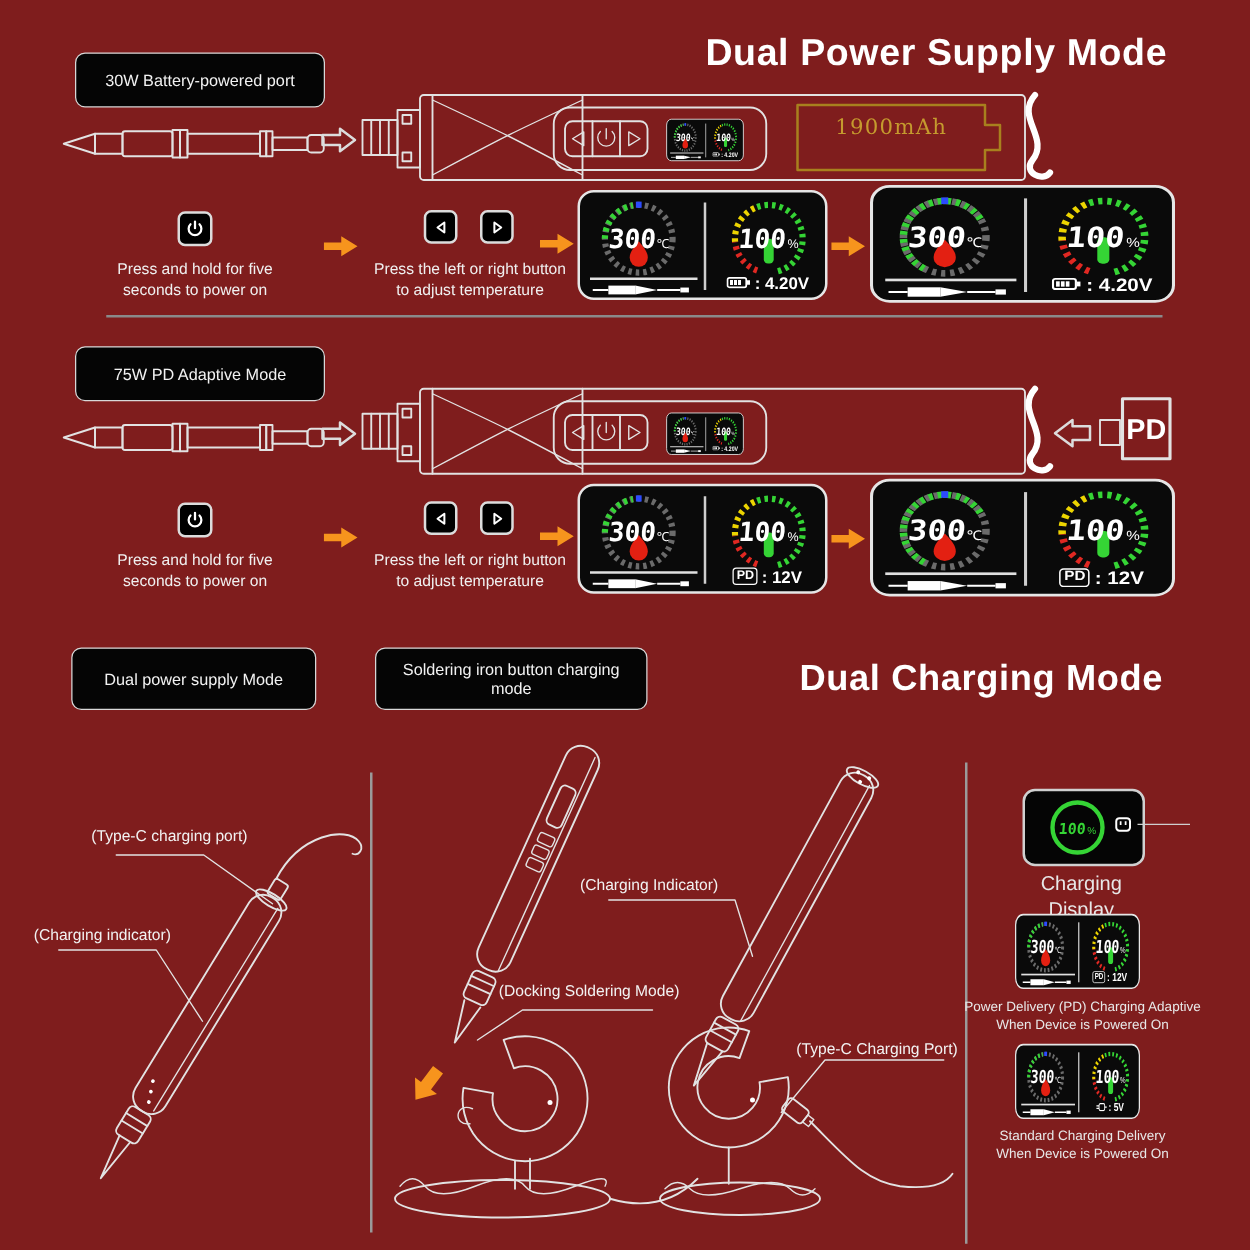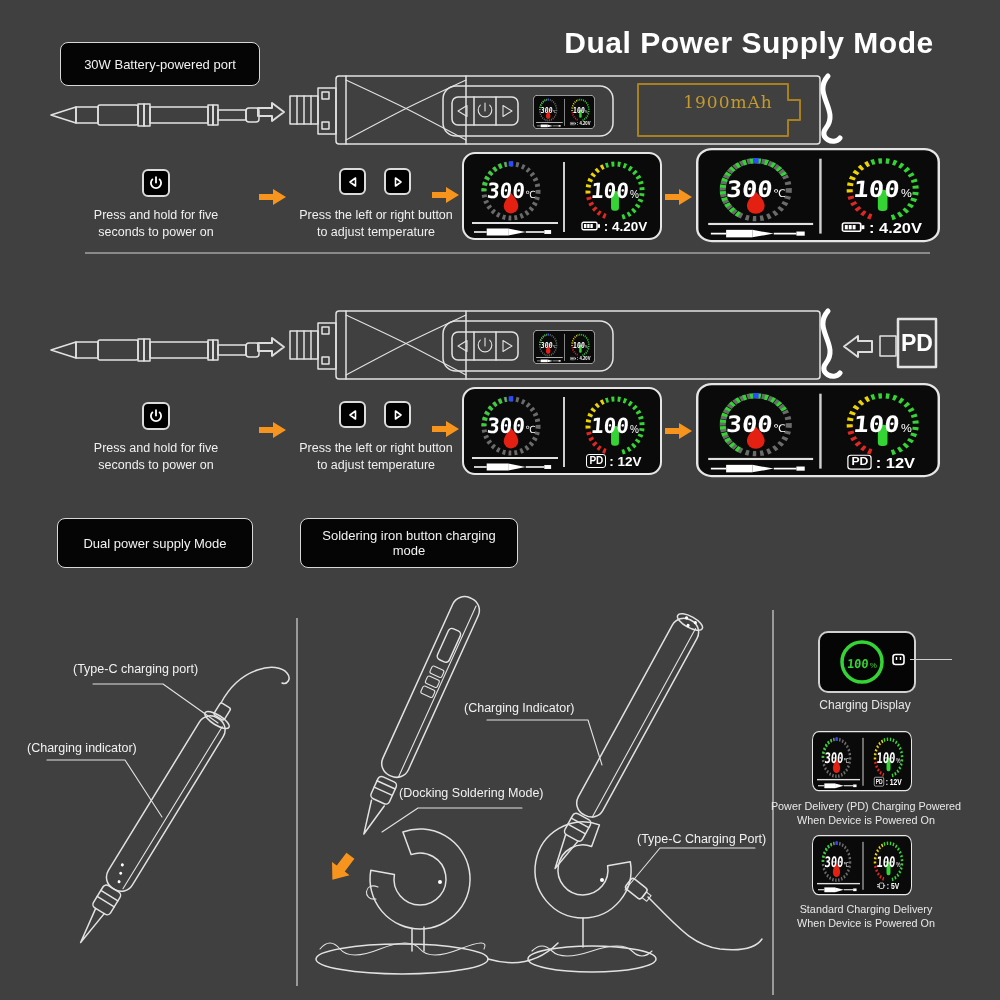--- a/index.html
+++ b/index.html
@@ -1,26 +1,26 @@
 <!DOCTYPE html>
 <html><head>
 <meta charset="utf-8">
 <style>
   html,body{margin:0;padding:0;background:#000;}
-  #page{position:relative;width:1000px;height:1000px;background:#404040;overflow:hidden;
+  #page{position:relative;width:1000px;height:1000px;background:#7f1d1d;overflow:hidden;
         font-family:"Liberation Sans",sans-serif;color:#fff;}
   .abs{position:absolute;}
   
   .big-title{font-size:30px;font-weight:bold;letter-spacing:.5px;text-align:center;color:#fff;}
   .mode-box{border:1.5px solid #d8d8d8;border-radius:8px;background:#050505;
             display:flex;align-items:center;justify-content:center;
             font-size:13px;color:#f2f2f2;text-align:center;padding:0 6px;box-sizing:border-box;}
   .step-text{font-size:12.5px;line-height:1.35;text-align:center;color:#f0f0f0;}
   .plabel{font-size:12.5px;color:#f2f2f2;white-space:nowrap;}
-  .caption{font-size:12px;color:#e8e8e8;text-align:center;line-height:1.3;}
+  .caption{font-size:16px;color:#e8e8e8;text-align:center;line-height:1.3;}
   .caption.sm{font-size:10.8px;}
   .hdiv{background:#8a8a8a;height:1.5px;}
   .vdivline{background:#9a9a9a;width:1.5px;}
   
   .sqbtn{border:2px solid #dcdcdc;border-radius:6px;background:#000;
          display:flex;align-items:center;justify-content:center;}
   
   .oarr{fill:#F7941D;}
   .outline-shape{fill:none;stroke:#dcdcdc;stroke-width:2;stroke-linejoin:round;}
   
@@ -117,21 +117,21 @@
     <rect x="155" y="16" width="170" height="50" rx="13"></rect>
     <rect x="164" y="27" width="66" height="28" rx="6"></rect>
     <line x1="186" y1="27" x2="186" y2="55"></line>
       <line x1="208" y1="27" x2="208" y2="55"></line>
     <polygon class="thin" points="179,35.5 170,41 179,46.5"></polygon>
     <path class="thin" d="M197 33 L197 41 M192.3 35.2 A6.8 6.8 0 1 0 201.7 35.2"></path>
     <polygon class="thin" points="215,35.5 224,41 215,46.5"></polygon>
     <path class="gold" d="M350 14 H500 V30 H512 V50 H500 V66 H350 Z"></path>
     <path class="clip" d="M540 6 C524 24 552 40 538 58 C530 68 546 76 552 68"></path>
   </svg>
-  <div class="abs goldtext" style="left:638px;top:84px;width:150px;height:36px;padding-left:15px;">1900mAh</div>
+  <div class="abs goldtext" style="left:638px;top:84px;width:150px;height:36px;">1900mAh</div>
   <div class="dh mini t-low v-batt" style="left:533px;top:95px;">
   <div class="disp">
     <div class="gcol" style="left:14px">
       <svg class="gsvg" viewBox="0 0 100 100">
         <circle class="ring-gray" cx="50" cy="50" r="41"></circle>
         <path class="arcseg arc-green arc-low" d="M 9 50 A 41 41 0 0 1 42.9 9.6"></path>
         <path class="arcseg arc-green arc-high" d="M 29.5 85.5 A 41 41 0 1 1 85.5 29.5"></path>
         <rect class="tick-blue" x="46.5" y="5" width="7" height="7.5"></rect>
         <path class="flame" d="M50 53 C43 61 39 67 39 73 a11 11 0 0 0 22 0 C61 67 57 61 50 53 Z"></path>
       </svg>
@@ -284,20 +284,23 @@
         <rect x="9.4" y="3" width="2.4" height="4" fill="#fff"></rect>
       </svg>
 
       <span class="vtext">: 4.20V</span>
     </div>
   </div>
 </div>
 
   <div class="abs hdiv" style="left:85px;top:252px;width:845px;"></div>
 
+  <div class="abs mode-box" style="left:60px;top:277px;width:200px;height:44px;">
+    <span>75W PD Adaptive Mode</span>
+  </div>
 
   <svg class="abs art" style="left:48px;top:330px;" width="215" height="40" viewBox="0 0 215 40">
     <path d="M3 20 L28 12 M3 20 L28 28 M28 12 L28 28"></path>
     <rect x="28" y="12" width="22" height="16"></rect>
     <rect x="50" y="10" width="40" height="20" rx="2"></rect>
     <rect x="90" y="9" width="6" height="22"></rect>
     <rect x="96" y="9" width="6" height="22"></rect>
     <rect x="102" y="12" width="58" height="16"></rect>
     <rect x="160" y="10" width="5" height="20"></rect>
     <rect x="165" y="10" width="5" height="20"></rect>
@@ -488,20 +491,21 @@
     </div>
   </div>
 </div>
 
   <div class="abs mode-box" style="left:57px;top:518px;width:196px;height:50px;">
     <span>Dual power supply Mode</span>
   </div>
   <div class="abs mode-box" style="left:300px;top:518px;width:218px;height:50px;">
     <span>Soldering iron button charging mode</span>
   </div>
+  <div class="abs big-title" style="left:620px;top:527px;width:330px;font-size:29px;">Dual Charging Mode</div>
 
   <svg class="abs art" style="left:15px;top:615px;" width="282" height="372" viewBox="0 0 282 372">
     <g transform="rotate(31.5 202 105)">
       <rect x="188" y="103" width="28" height="200" rx="13"></rect>
       <line class="thin" x1="210" y1="108" x2="210" y2="298"></line>
       <ellipse cx="202" cy="105" rx="14" ry="5"></ellipse>
       <rect x="196" y="88" width="12" height="14" rx="2"></rect>
       <rect x="192" y="303" width="20" height="26" rx="4"></rect>
       <line x1="192" y1="311" x2="212" y2="311"></line>
       <line x1="192" y1="318" x2="212" y2="318"></line>
@@ -625,21 +629,21 @@
     </div>
     <div class="vrow">
 
       <span class="pd-badge">PD</span>
 
       <span class="vtext">: 12V</span>
     </div>
   </div>
 </div>
   <div class="abs caption sm" style="left:766px;top:799px;width:200px;">
-    <div>Power Delivery (PD) Charging Powered</div>
+    <div>Power Delivery (PD) Charging Adaptive</div>
     <div>When Device is Powered On</div>
   </div>
 
   <div class="dh sm t-low v-plug" style="left:812px;top:835px;">
   <div class="disp">
     <div class="gcol" style="left:14px">
       <svg class="gsvg" viewBox="0 0 100 100">
         <circle class="ring-gray" cx="50" cy="50" r="41"></circle>
         <path class="arcseg arc-green arc-low" d="M 9 50 A 41 41 0 0 1 42.9 9.6"></path>
         <path class="arcseg arc-green arc-high" d="M 29.5 85.5 A 41 41 0 1 1 85.5 29.5"></path>

